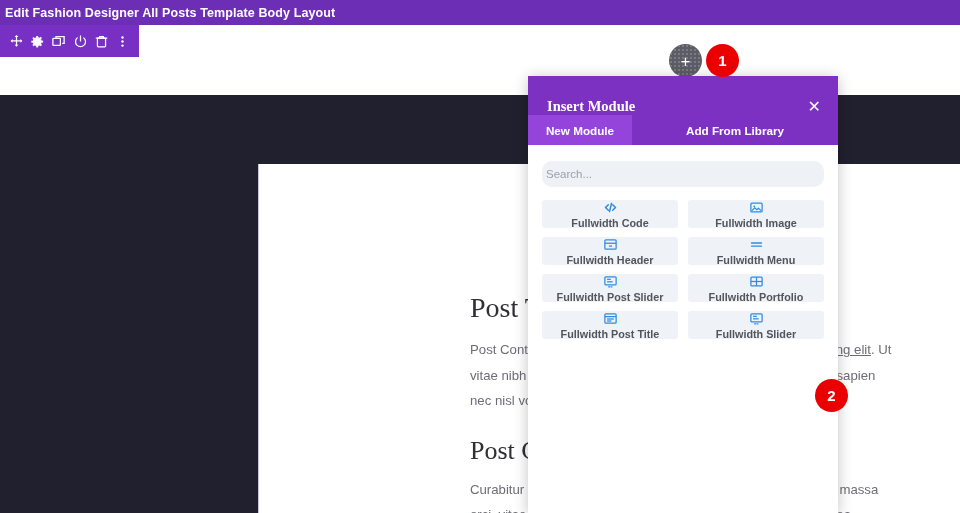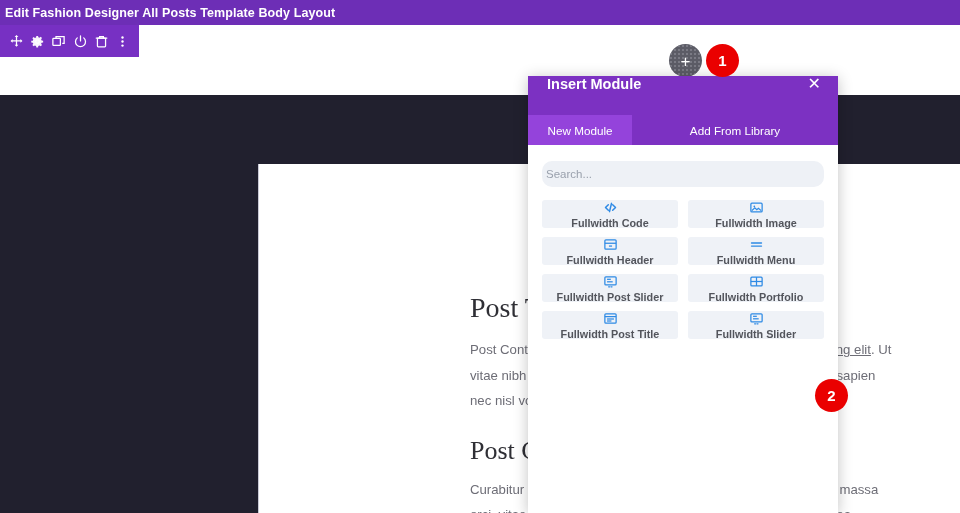--- a/index.html
+++ b/index.html
@@ -107,32 +107,33 @@
   
   .modal {
     position: absolute; left: 528px; top: 76px; width: 310px; height: 437px;
     background: #ffffff;
     box-shadow: 0 2px 14px rgba(0,0,0,.24);
     z-index: 20;
     display: flex; flex-direction: column;
   }
   .modal-head {
     height: 39px; background: #7c31c2;
-    display: flex; align-items: flex-start; justify-content: space-between;
+    display: flex; align-items: flex-end; justify-content: space-between;
     padding: 0 17px 0 19px;
+    font-family: Liberation Serif, serif;
   }
   .modal-title { color:#fff; font-size: 14.5px; font-weight: bold; }
   .modal-close {
     color:#fff; font-size: 16px; line-height: 16px; cursor: pointer;
     font-weight: 400;
   }
   .modal-tabs { height: 30px; display: flex; }
   .tab {
     display: flex; align-items: center; justify-content: center;
-    color: #ffffff; font-size: 11.7px; font-weight: normal;
+    color: #ffffff; font-size: 11.7px; font-weight: bold;
     background: #7c31c2; cursor: pointer;
   }
   .tab.is-active { background: #9443db; width: 104px; }
   .tab.is-inactive { flex: 1; }
 
   .modal-body { flex: 1; padding: 16px 14px 0 14px; overflow: hidden; }
 
   .search-box {
     width: 100%; height: 26px; border: none; outline: none;
     background: #eef1f6; color: #9aa1ad;

